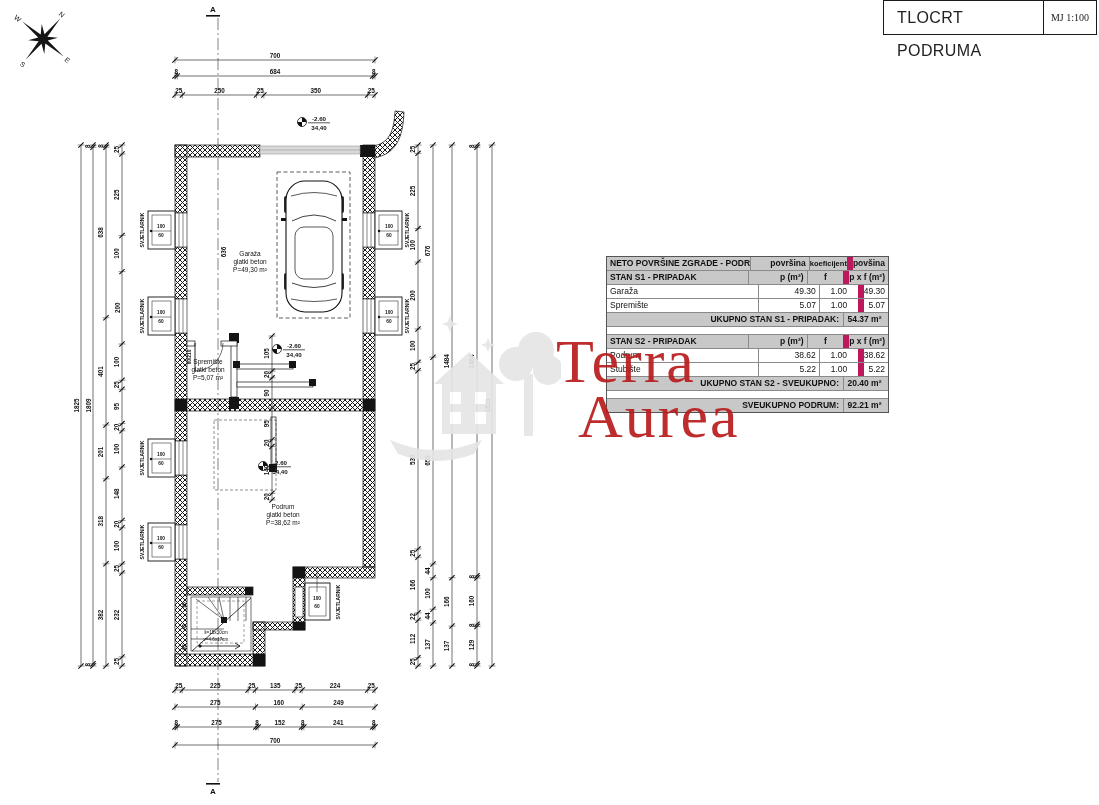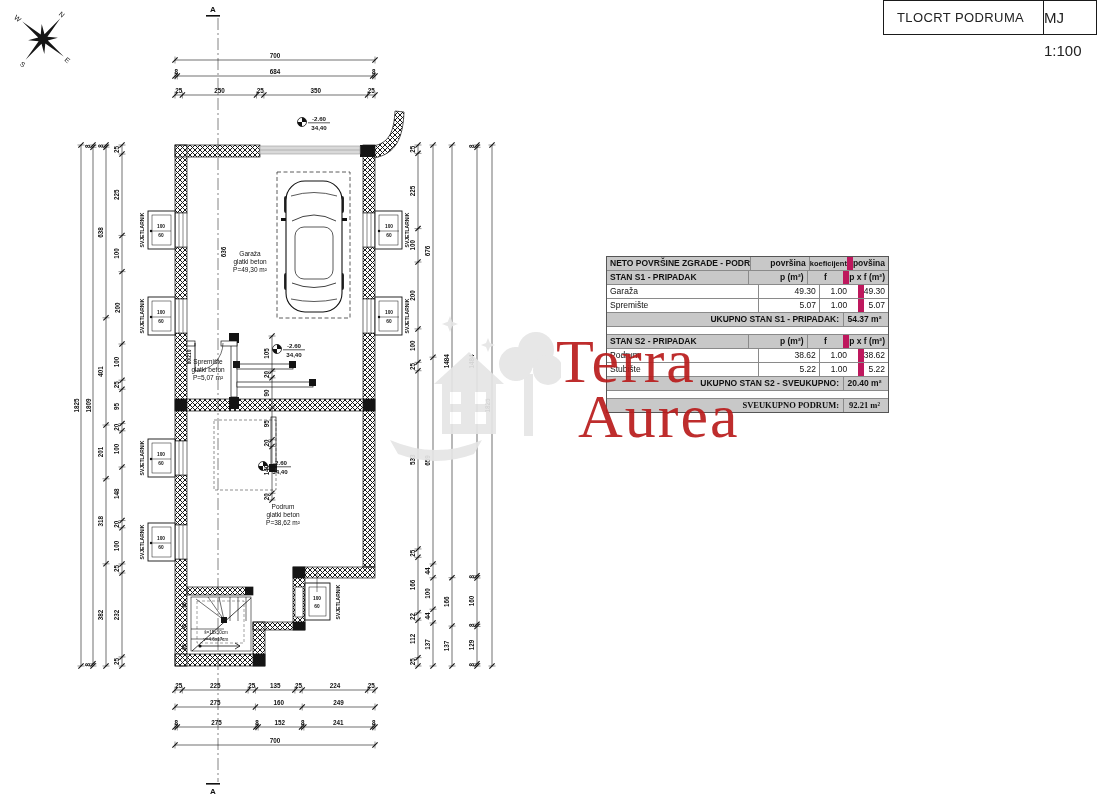--- a/index.html
+++ b/index.html
@@ -1,27 +1,27 @@
 <!DOCTYPE html>
 <html><head>
 <meta charset="utf-8">
 <style>
   html,body{margin:0;padding:0;background:#fff;}
   #canvas{position:relative;width:1099px;height:805px;background:#fff;overflow:hidden;
           font-family:"Liberation Sans",sans-serif;color:#111;}
   
   .titleblock{position:absolute;left:883px;top:0;width:212px;height:33px;border:1.5px solid #1a1a1a;
               display:flex;background:#fff;z-index:2;}
-  .titleblock .t1{flex:1;font-size:13px;letter-spacing:.4px;line-height:33px;padding-left:13px;color:#222;}
-  .titleblock .t2{width:52px;border-left:1.5px solid #1a1a1a;font-size:15px;line-height:33px;text-align:left;color:#222;}
+  .titleblock .t1{flex:1;font-size:16px;letter-spacing:.4px;line-height:33px;padding-left:13px;color:#222;}
+  .titleblock .t2{width:52px;border-left:1.5px solid #1a1a1a;font-size:10px;line-height:33px;text-align:center;color:#222;font-family:Liberation Serif, serif;}
   
   .tbl{position:absolute;left:606px;top:256px;width:281px;border:1px solid #555;background:#fff;
        font-size:8.5px;z-index:2;}
   .tr{display:flex;border-bottom:1px solid #8a8a8a;height:13px;line-height:13px;white-space:nowrap;}
-  .tr:last-child{border-bottom:none;font-family:Liberation Serif, serif;}
+  .tr:last-child{border-bottom:none;}
   .hd{background:#c8c8c8;font-weight:700;}
   .c1{width:148px;padding-left:3px;border-right:1px solid #8a8a8a;overflow:hidden;}
   .c2{width:44px;text-align:right;padding-right:3px;border-right:1px solid #8a8a8a;margin-left:13px;}
   .c3{width:38px;text-align:center;border-right:6px solid #be185d;overflow:visible;}
   .c3.sm{font-size:7.5px;}
   .c4{flex:1;text-align:right;padding-right:3px;}
   .ct{width:232px;text-align:right;padding-right:4px;border-right:1px solid #8a8a8a;font-weight:700;}
   .cv{flex:1;text-align:center;padding-right:3px;font-weight:700;}
   .gap{height:7px;background:#fff;border-bottom:1px solid #8a8a8a;}
   

